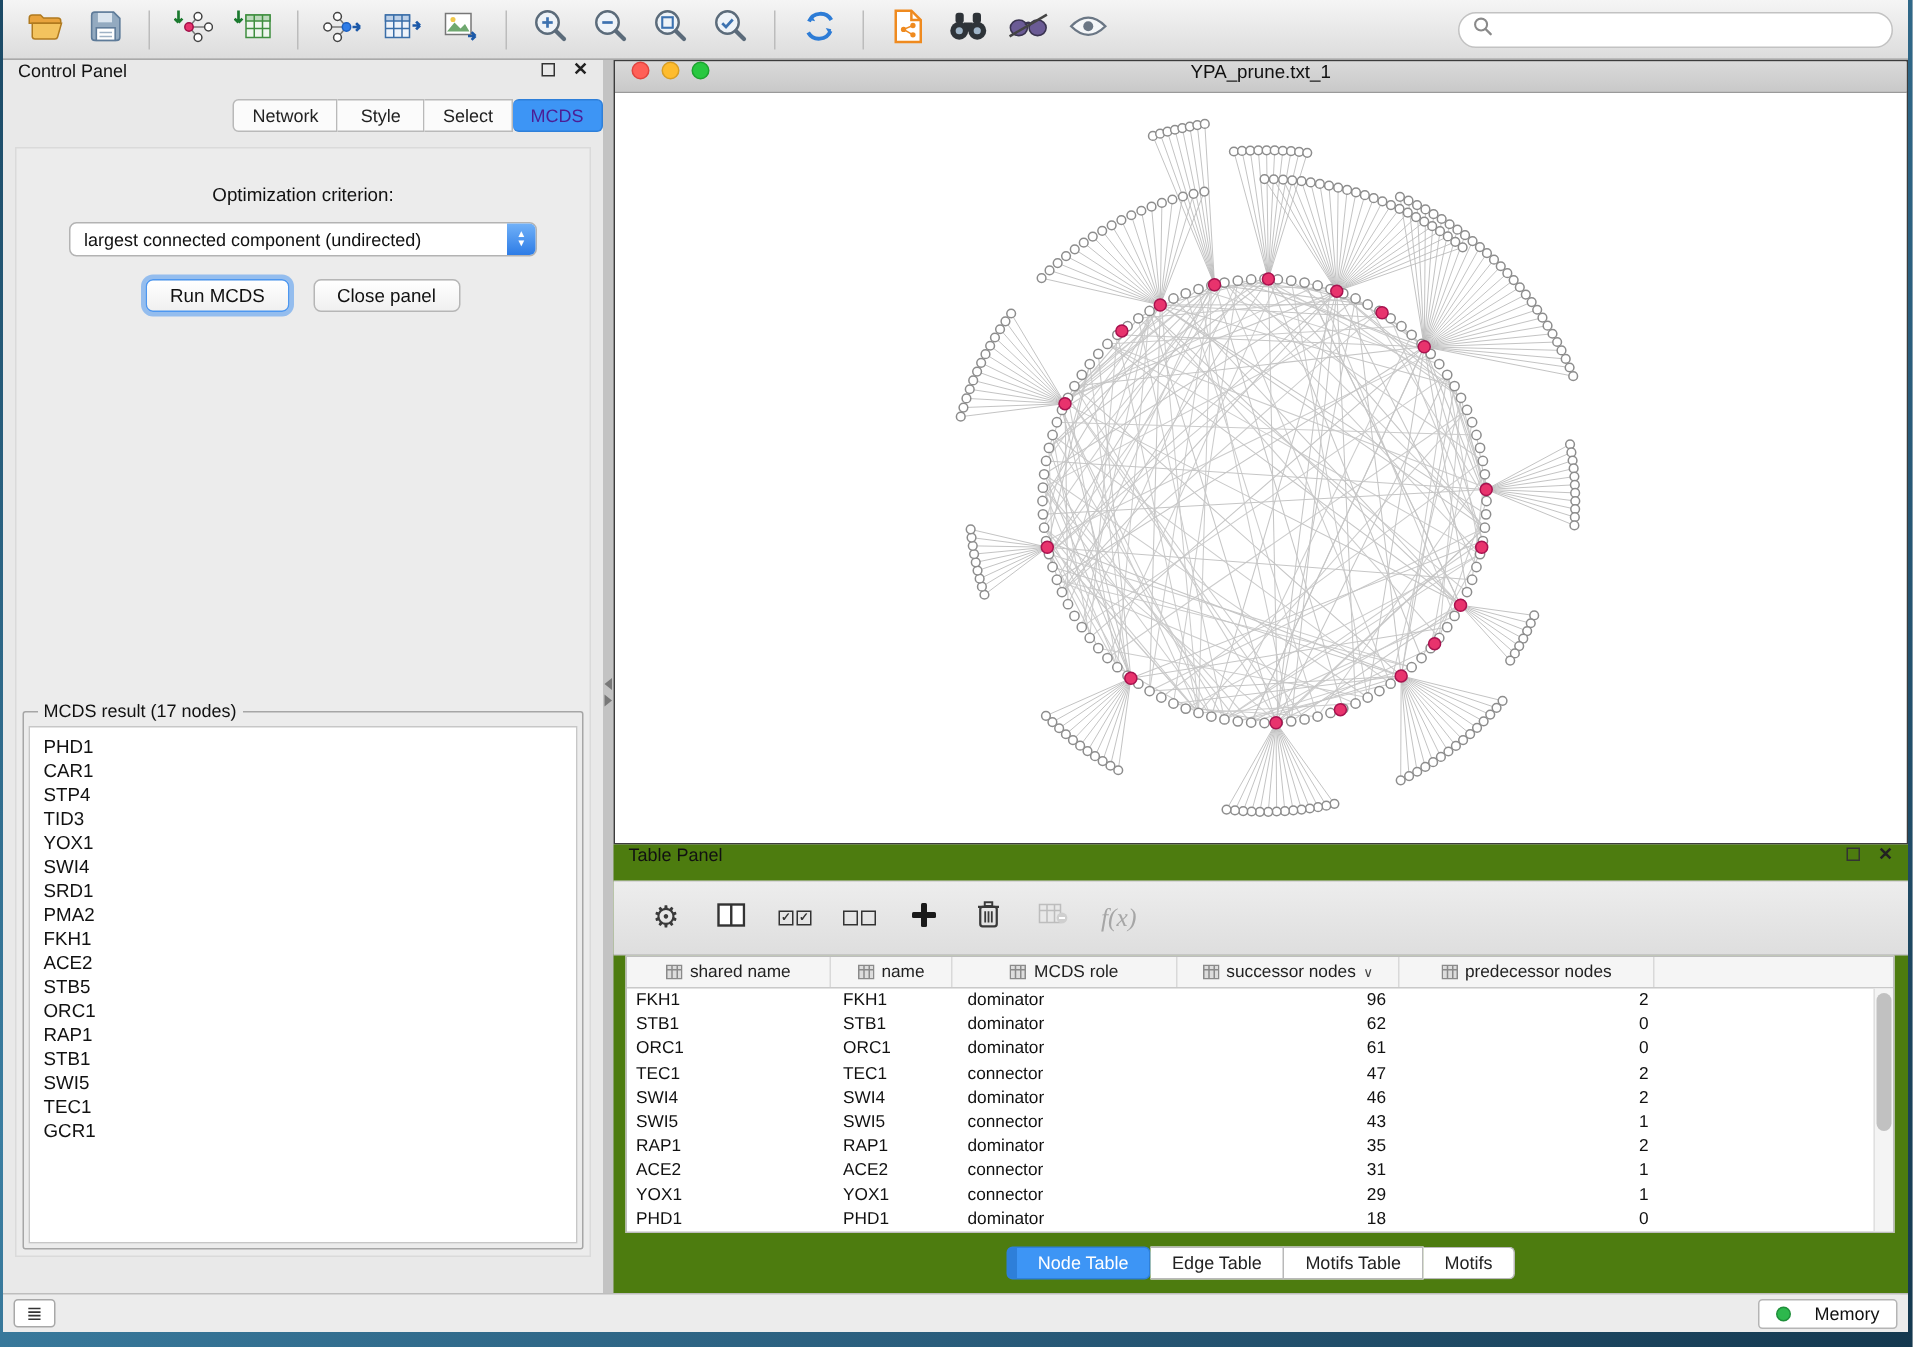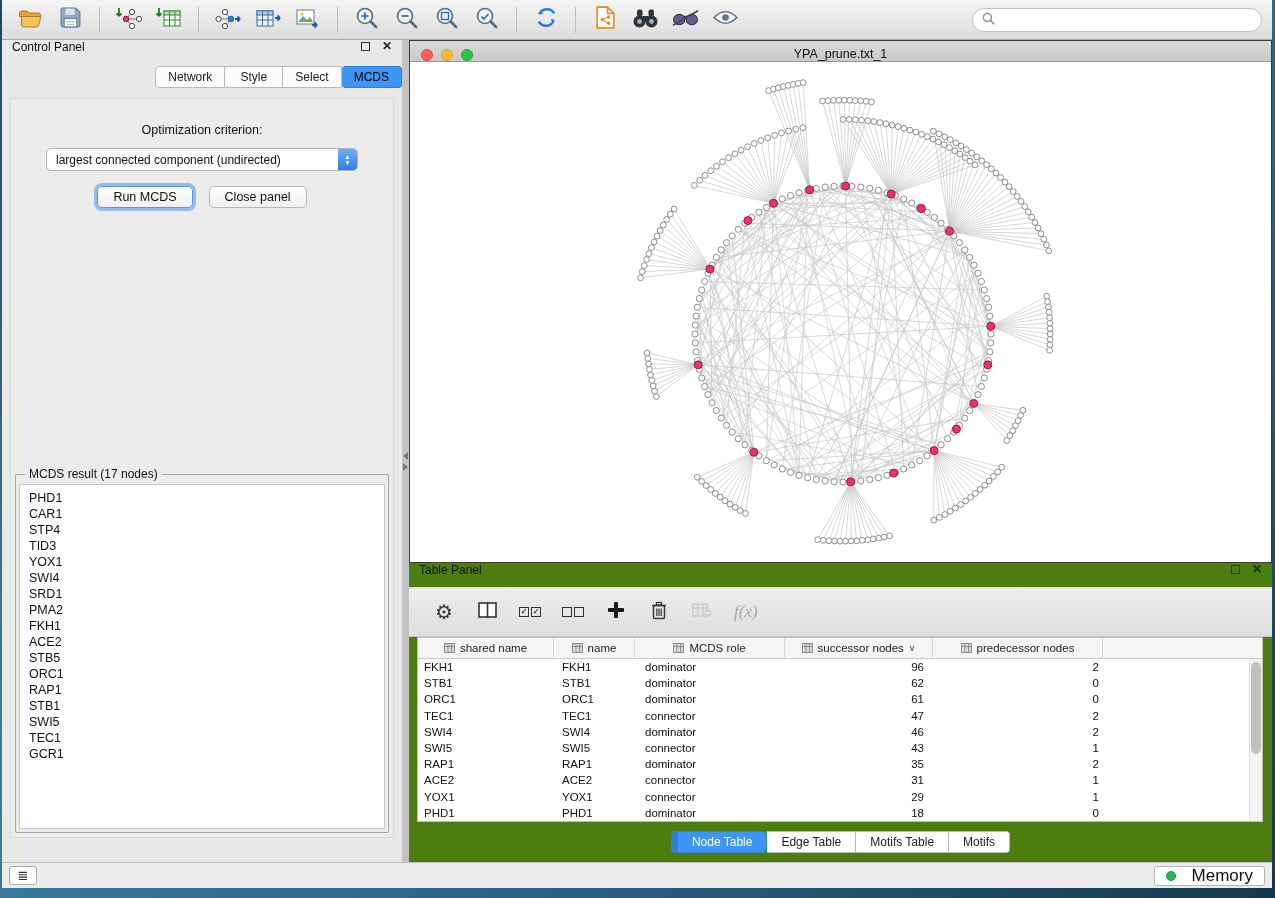--- a/index.html
+++ b/index.html
@@ -33,42 +33,42 @@
   
   .control-panel { position:absolute; left:0; top:0; width:400px; bottom:0; background:#e9e9e9; }
   .panel-titlebar { height:24px; display:flex; align-items:flex-start; padding:0 10px; font-size:12px; color:#111; }
   .wicons { margin-left:auto; display:flex; gap:12px; align-items:center; }
   .float-ic { width:9px; height:9px; border:1.5px solid #333; display:inline-block; }
   .close-ic { font-size:12px; font-weight:bold; color:#222; line-height:1; }
   .cp-tabs { display:flex; justify-content:flex-end; margin-top:2px; position:relative; z-index:2; }
   .cp-tab { min-width:58px; padding:3px 12px; font-size:12px; text-align:center; background:#fbfbfb; border:1px solid #b9b9b9; border-left:none; color:#222; }
   .cp-tab:first-child { border-left:1px solid #b9b9b9; border-radius:4px 0 0 4px; }
   .cp-tab:last-child { border-radius:0 4px 4px 0; }
-  .cp-tab.active { background:#3d95f5; color:#000000; border-color:#2e7fd9; border-radius:4px; }
+  .cp-tab.active { background:#3d95f5; color:#4c1d95; border-color:#2e7fd9; border-radius:4px; }
   .cp-inner { position:absolute; top:58px; left:8px; right:8px; bottom:24px; background:#ececec; border:1px solid #dadada; }
   .opt-label { text-align:center; margin-top:24px; font-size:12.5px; color:#111; }
   .dropdown { margin:11px auto 0; width:312px; height:23px; background:#fff; border:1px solid #b3b3b3; border-radius:5px; display:flex; align-items:center; font-size:12px; padding-left:9px; position:relative; color:#111; }
   .dd-stepper { position:absolute; right:0px; top:0px; width:19px; height:21px; background:linear-gradient(#71b1f8,#2d7ce6); border-radius:0 4px 4px 0; color:#fff; display:flex; flex-direction:column; align-items:center; justify-content:center; font-size:6.5px; line-height:5.5px; }
   .btn-row { display:flex; justify-content:center; gap:16px; margin-top:15px; }
   .btn { background:linear-gradient(#ffffff,#f0f0f0); border:1px solid #b6b6b6; border-radius:5px; font-size:12.5px; padding:3px 15px; color:#111; font-family:"Liberation Sans",sans-serif; }
   .btn.focused { box-shadow:0 0 0 3px rgba(77,151,240,.55); border-color:#4d97f0; }
   .mcds-fieldset { position:absolute; left:4px; right:4px; top:368px; bottom:4px; border:1px solid #a6a6a6; border-radius:2px; margin:0; padding:3px; }
   .mcds-fieldset legend { font-size:12px; padding:0 4px; margin-left:6px; color:#111; }
   .mcds-list { width:100%; height:100%; background:#fff; border:1px solid #c7c7c7; overflow:hidden; padding:5px 9px; font-size:12.5px; line-height:16px; color:#111; }
 
   
   .divider { position:absolute; left:400px; top:0; width:7px; bottom:0; background:#c3c3c3; }
   .split-btn { position:absolute; left:399px; top:408px; width:9px; height:26px; display:flex; flex-direction:column; align-items:center; justify-content:center; gap:3px; }
   .tri-l { width:0; height:0; border-top:4px solid transparent; border-bottom:4px solid transparent; border-right:5px solid #787878; }
   .tri-r { width:0; height:0; border-top:4px solid transparent; border-bottom:4px solid transparent; border-left:5px solid #787878; }
 
   
   .right { position:absolute; left:407px; top:0; right:0; bottom:0; }
   .network-window { position:absolute; left:0; top:0; right:0; height:523px; border:1px solid #3c3c3c; background:#fff; }
-  .net-titlebar { height:21px; background:linear-gradient(#dadada,#c9c9c9); border-bottom:1px solid #9a9a9a; display:flex; align-items:flex-end; position:relative; }
+  .net-titlebar { height:21px; background:linear-gradient(#dadada,#c9c9c9); border-bottom:1px solid #9a9a9a; display:flex; align-items:flex-start; position:relative; }
   .lights { display:flex; gap:8px; padding-left:11px; z-index:2; }
   .light { width:12px; height:12px; border-radius:50%; }
   .light.red { background:#ff5f57; border:1px solid #e0443e; }
   .light.yellow { background:#febc2e; border:1px solid #d89e24; }
   .light.green { background:#28c840; border:1px solid #1da32f; }
   .net-title { position:absolute; left:0; right:0; text-align:center; font-size:12.5px; color:#111; }
   #net-svg { display:block; background:#fff; }
 
   
   .table-panel { position:absolute; left:0; right:0; top:523px; bottom:0; background:#4d7c0f; }
@@ -94,21 +94,21 @@
   .vthumb { position:absolute; top:3px; right:1px; width:10px; height:92px; background:#c1c1c1; border-radius:5px; }
   .tp-tabs { position:absolute; left:0; right:0; bottom:9px; display:flex; justify-content:center; }
   .tp-tab { padding:3px 14px; font-size:12px; background:#fff; border:1px solid #b9b9b9; border-left:none; color:#222; }
   .tp-tab:first-child { border-left:7px solid #6d28d9; border-radius:4px 0 0 4px; }
   .tp-tab:last-child { border-radius:0 4px 4px 0; }
   .tp-tab.active { background:#3d95f5; color:#fff; border-color:#2e7fd9; border-radius:4px; }
 
   
   .statusbar { position:absolute; left:0; right:0; bottom:0; height:26px; background:#ececec; border-top:1px solid #bdbdbd; display:flex; align-items:center; padding:0 7px; }
   .menu-btn { width:28px; height:19px; border:1px solid #a8a8a8; border-radius:3px; background:#fff; display:flex; align-items:center; justify-content:center; font-size:13px; color:#333; }
-  .memory-btn { margin-left:auto; height:20px; border:1px solid #b5b5b5; border-radius:3px; background:#fff; display:flex; align-items:center; gap:16px; padding:0 11px; font-size:17px; color:#111; }
+  .memory-btn { margin-left:auto; height:20px; border:1px solid #b5b5b5; border-radius:3px; background:#fff; display:flex; align-items:center; gap:16px; padding:0 11px; font-size:12px; color:#111; }
   .green-dot { width:10px; height:10px; border-radius:50%; background:#2db84d; border:1px solid #1f8f3a; }
 </style>
 </head>
 <body>
 
 <div class="app">
 
   <div class="toolbar">
     <div class="tbtn">
       <span>

